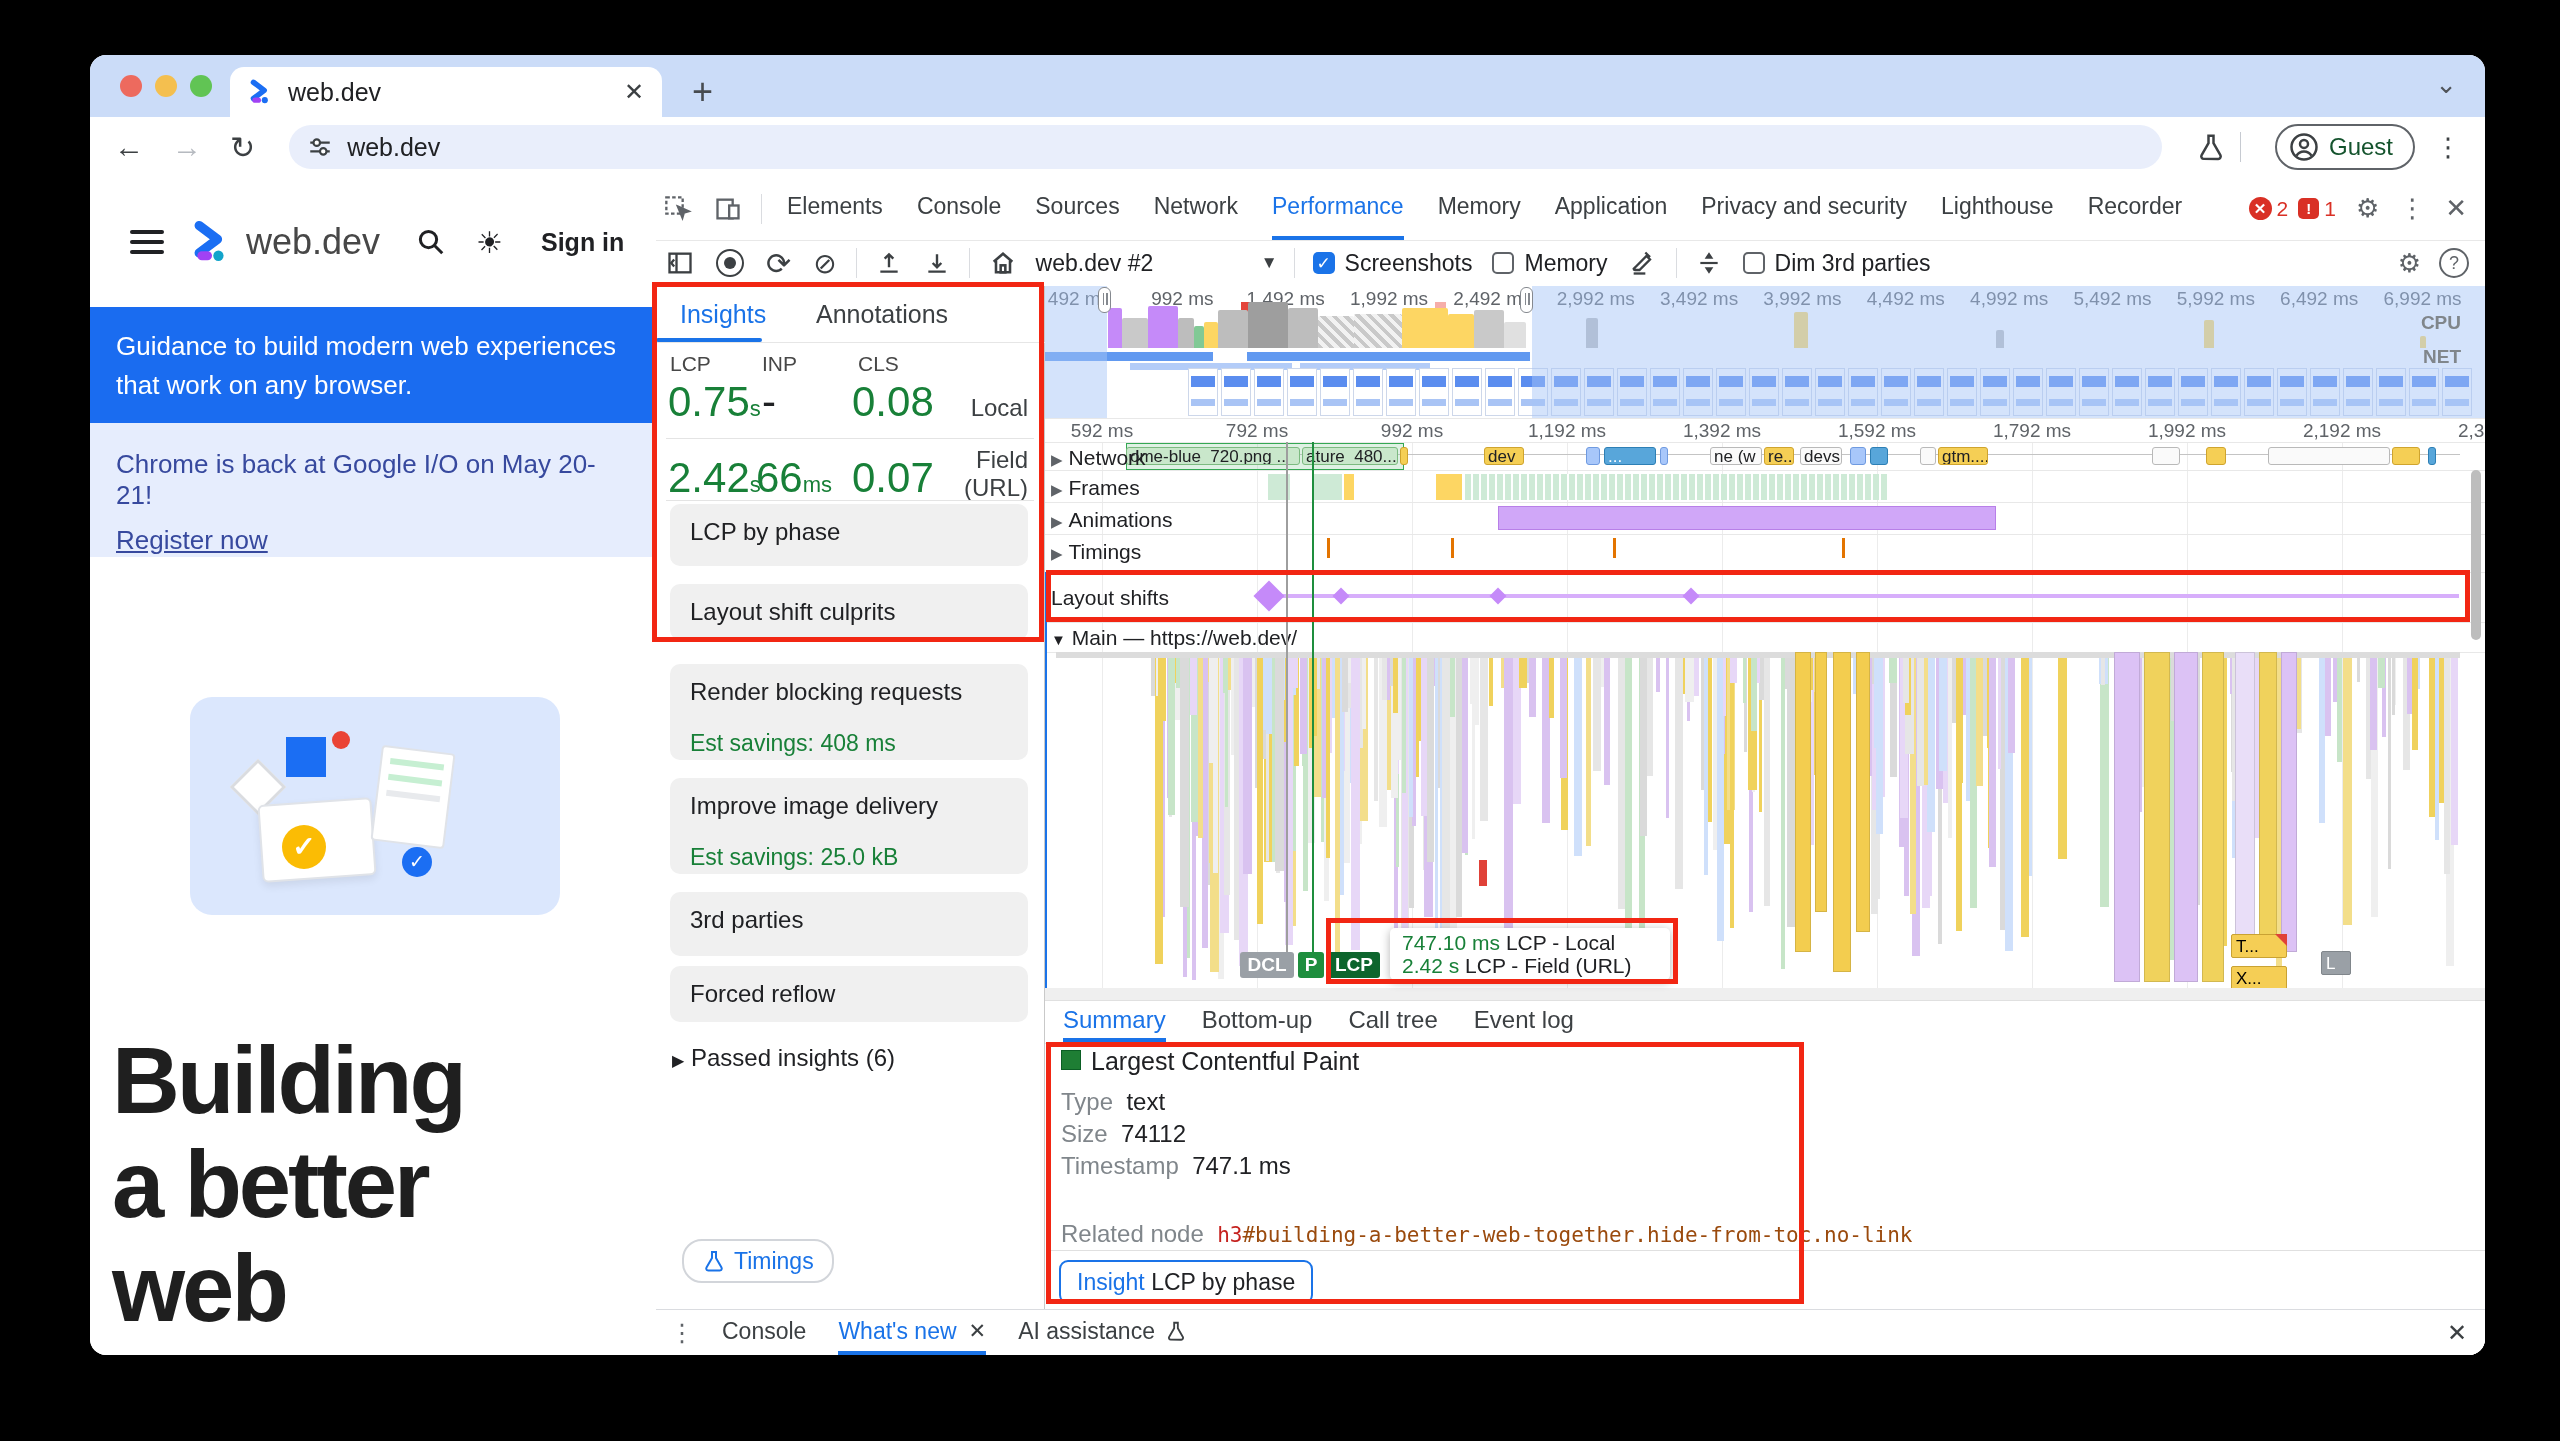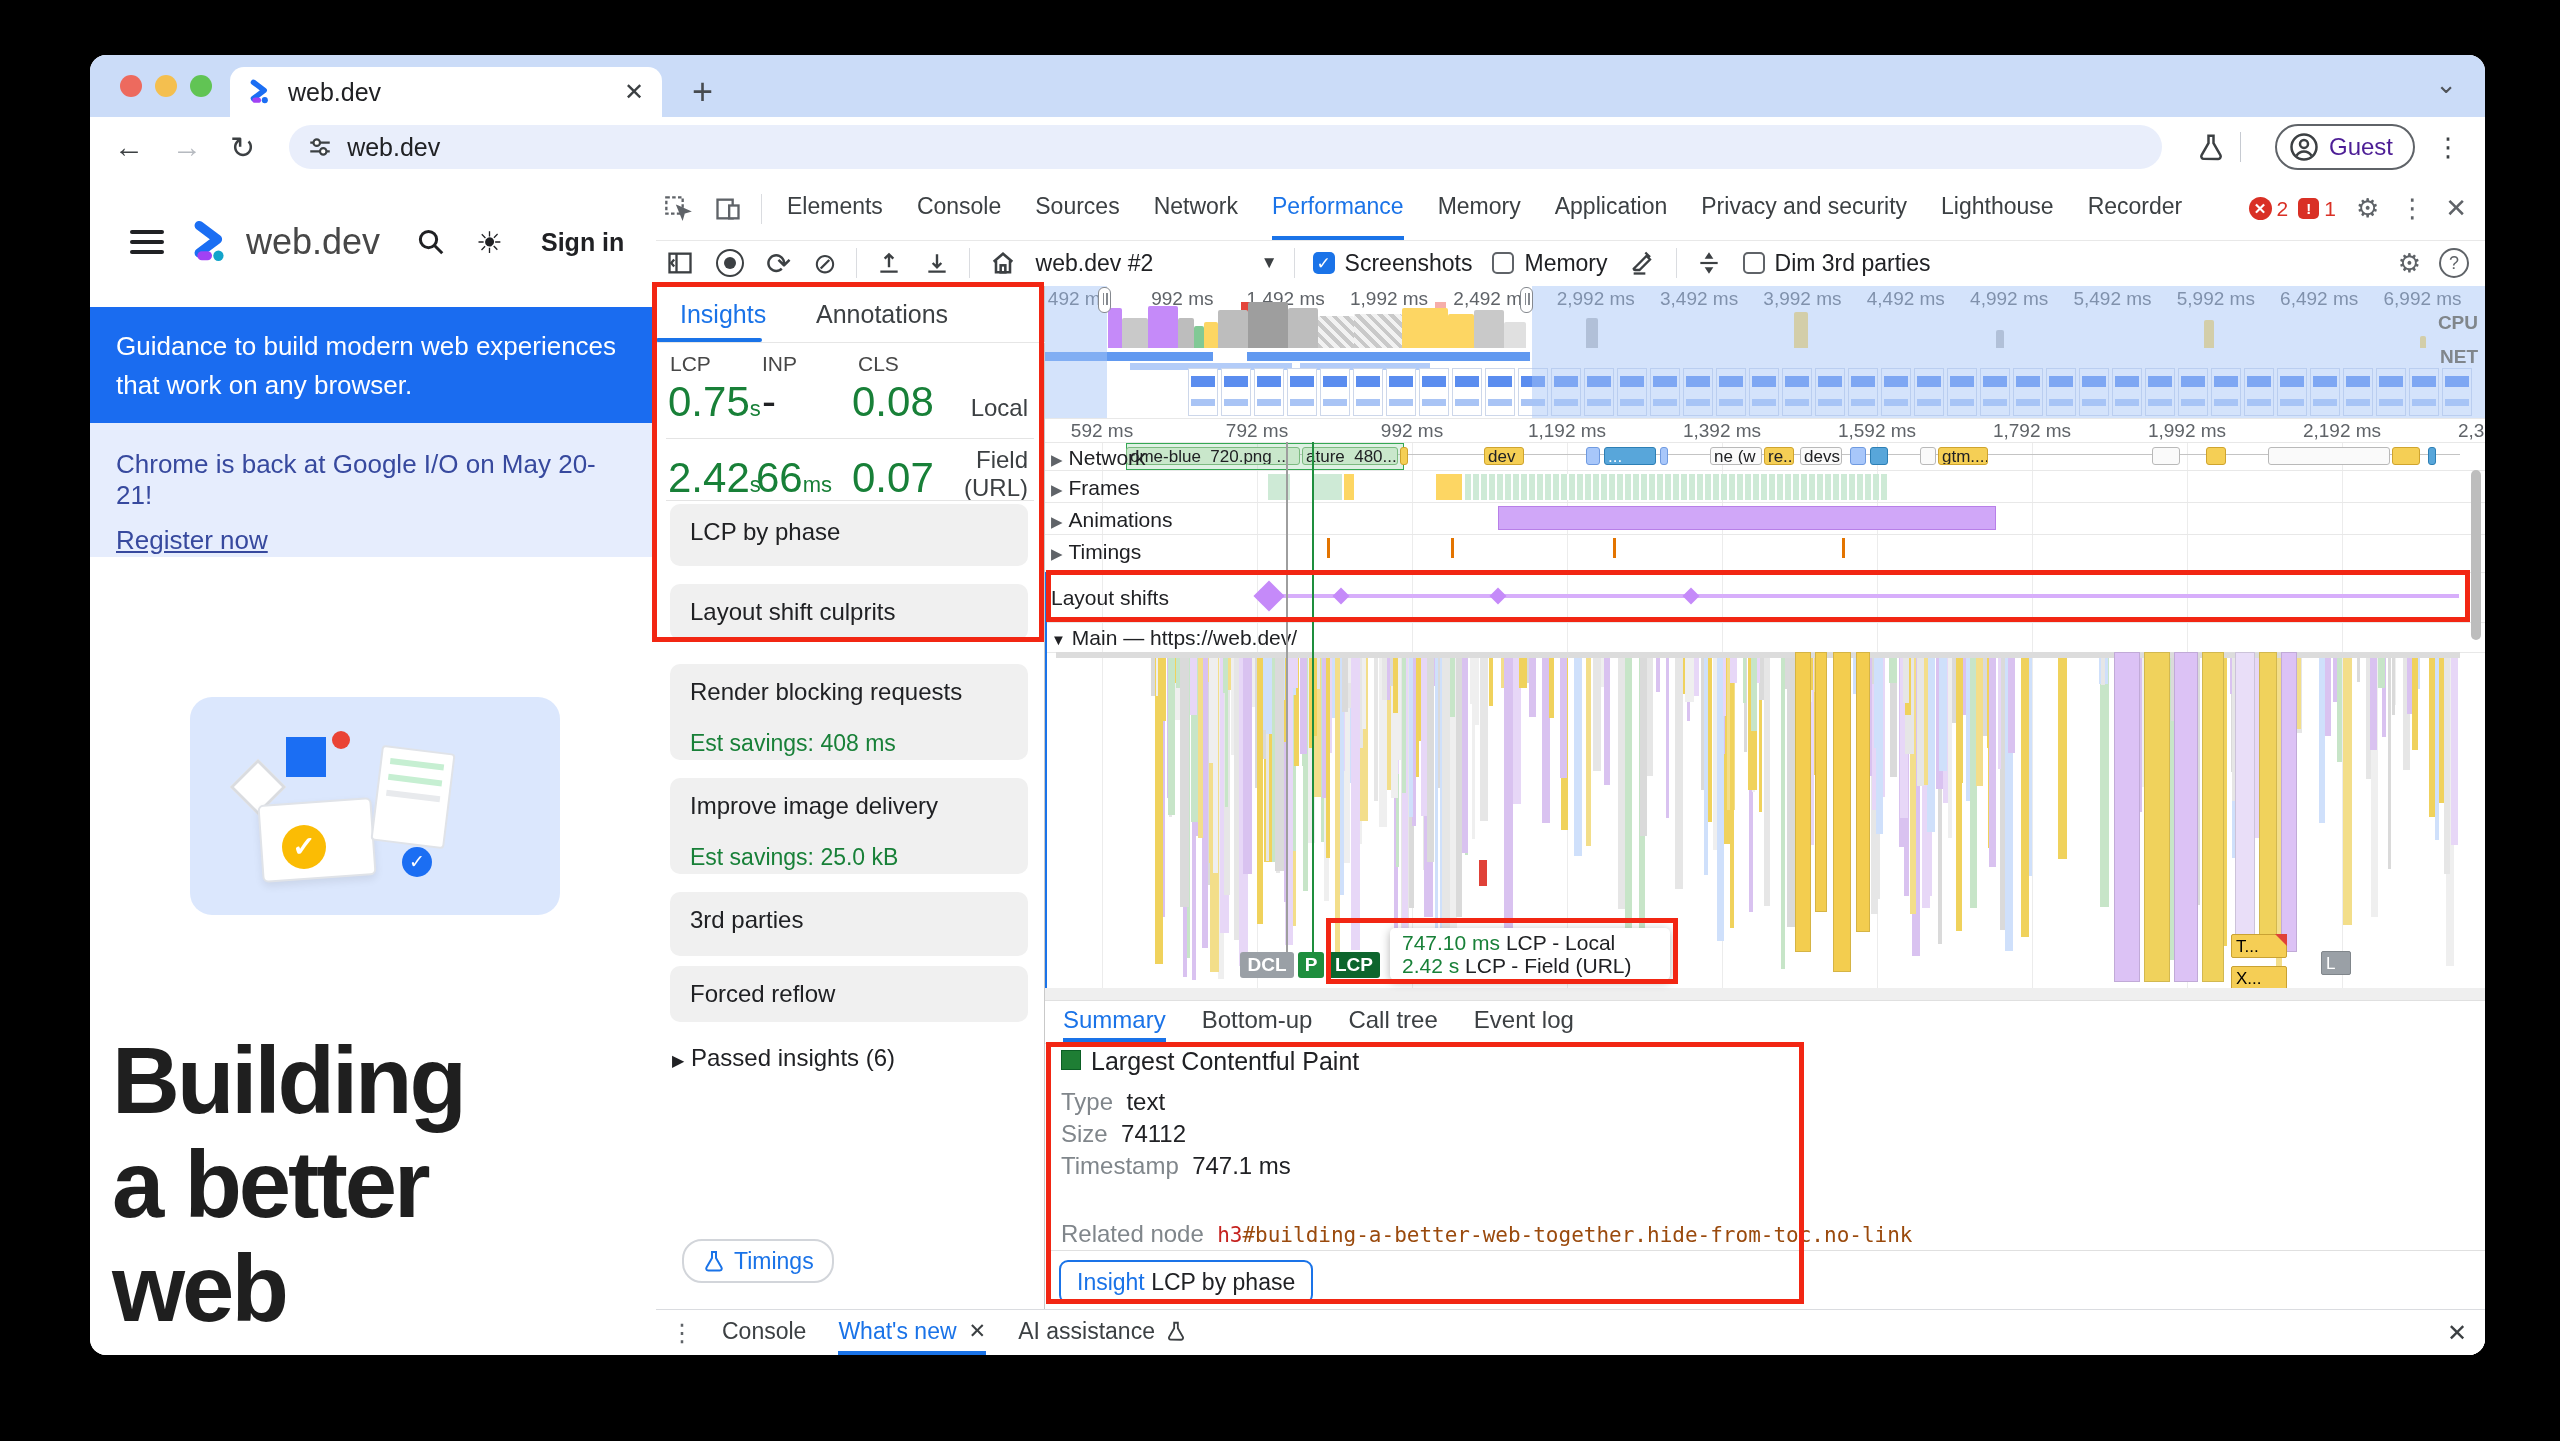--- a/index.html
+++ b/index.html
@@ -19,21 +19,21 @@
   .tabsearch{position:absolute;right:28px;top:14px;font-size:26px;color:#50545a;}
   .toolbar{position:absolute;left:0;top:62px;width:2395px;height:60px;background:#fff;
            display:flex;align-items:center;padding:0 24px;box-sizing:border-box;}
   .navbtn{font-size:30px;color:#3c4043;margin-right:28px;}
   .navbtn.dis{color:#b6bac0;}
   .omnibox{flex:1;height:44px;background:#e9eefb;border-radius:22px;display:flex;align-items:center;
            padding:0 18px;margin:0 34px 0 6px;}
   .omni-url{font-size:25px;color:#202124;margin-left:14px;}
   .guest{display:flex;align-items:center;border:2px solid #5f6368;border-radius:24px;height:42px;
          padding:0 20px 0 12px;margin:0 20px;}
-  .guest span{font-size:24px;color:#4c1d95;margin-left:10px;}
+  .guest span{font-size:24px;color:#14532d;margin-left:10px;}
   .vdiv{width:1px;height:30px;background:#c6cad1;margin:0 14px;}
   .kebab{font-size:26px;color:#3c4043;}
   
   .page{position:absolute;left:0;top:122px;width:566px;height:1178px;background:#fff;overflow:hidden;
         border-right:1px solid #cfcfcf;}
   .pg-header{position:absolute;left:0;top:0;width:566px;height:130px;display:flex;align-items:center;}
   .burger div{width:34px;height:4px;background:#202124;margin:6px 0;border-radius:2px;}
   .brand{font-size:36px;color:#474747;font-weight:500;margin-left:12px;}
   .signin{font-size:25px;color:#202124;font-weight:700;}
   .hero{position:absolute;left:0;top:130px;width:566px;height:116px;background:#1a6cf0;color:#ffffff;
@@ -87,21 +87,21 @@
   .passed{position:absolute;left:16px;font-size:24px;color:#202124;}
   .feedback{position:absolute;left:26px;display:flex;align-items:center;border:2px solid #d2d5da;
             border-radius:20px;height:40px;padding:0 18px;color:#1a73e8;font-size:23px;}
   
   .timeline{position:absolute;left:389px;top:109px;width:1440px;height:1023px;overflow:hidden;background:#fff;}
   .ov-tick{position:absolute;top:2px;font-size:19px;color:#5f6368;transform:translateX(-50%);white-space:nowrap;}
   .dim{position:absolute;top:0;height:132px;background:rgba(165,197,247,.48);z-index:5;}
   .handle{position:absolute;top:1px;width:13px;height:26px;background:#fff;border:1.5px solid #85898f;
           border-radius:6px;z-index:6;box-sizing:border-box;}
   .cpu-bar{position:absolute;border-radius:2px 2px 0 0;}
-  .side-lab{position:absolute;right:7px;font-size:19px;font-weight:700;color:#80868b;z-index:6;}
+  .side-lab{position:absolute;right:24px;font-size:19px;font-weight:700;color:#80868b;z-index:6;}
   .thumb{position:absolute;top:82px;width:30px;height:48px;background:#fff;border:1px solid #cdd7ea;box-sizing:border-box;}
   .thumb .b1{position:absolute;left:2px;top:7px;right:2px;height:11px;background:#5b8def;}
   .thumb .b2{position:absolute;left:2px;top:30px;right:2px;height:7px;background:#a9c4f5;}
   .dt-tickline{position:absolute;top:156px;height:546px;width:1px;background:#ececec;}
   .dt-ticklab{position:absolute;top:134px;font-size:19px;color:#5f6368;transform:translateX(-50%);white-space:nowrap;}
   .rowline{position:absolute;left:0;width:1440px;height:1px;background:#e8e8e8;}
   .tl-label{position:absolute;left:6px;font-size:21px;color:#202124;white-space:nowrap;z-index:4;}
   .tl-label .tri{color:#5f6368;font-size:15px;margin-right:6px;}
   .nchip{position:absolute;height:18px;border-radius:3px;box-sizing:border-box;font-size:17px;color:#202124;
          overflow:hidden;white-space:nowrap;padding:0 3px;line-height:18px;z-index:3;}

